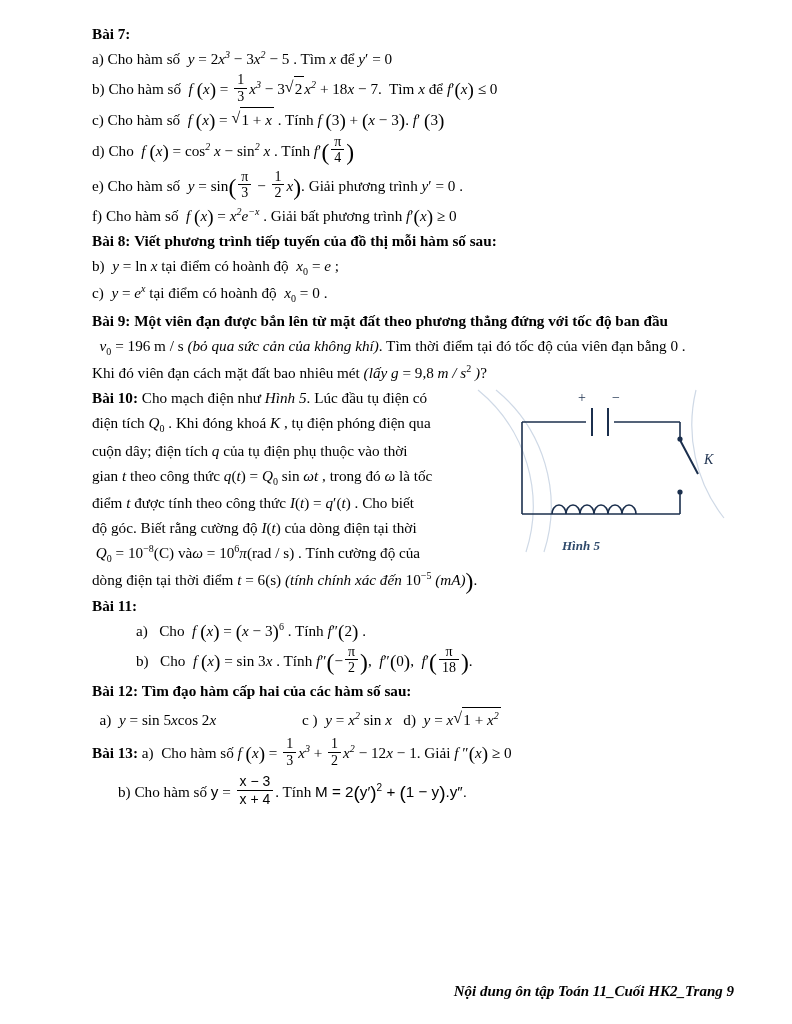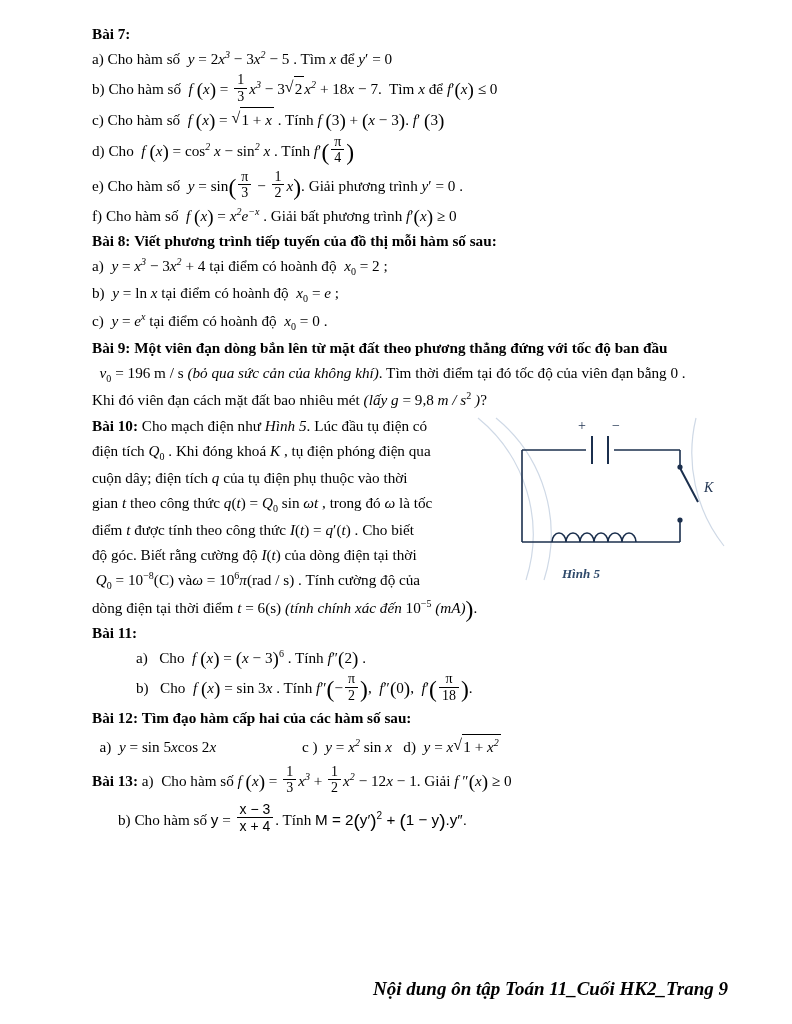--- a/index.html
+++ b/index.html
@@ -101,25 +101,25 @@
     position: absolute;
     bottom: 2px;
     left: 96px;
     font-style: italic;
     font-weight: bold;
     font-size: 13px;
     color: #2f4a6b;
   }
   .footer {
     position: absolute;
-    right: 64px;
+    right: 58px;
     bottom: 24px;
     font-style: italic;
     font-weight: bold;
-    font-size: 19px;
+    font-size: 15px;
   }
   .row12 {
     display: flex;
     align-items: flex-end;
   }
   .row12 > div { white-space: nowrap; }
   .c1 { width: 210px; }
   .c2 { width: 190px; }
   .c3 { flex: 1; }
   .gap4 { margin-top: 5px; }
@@ -153,35 +153,32 @@
 
   <div class="blk">
     f) Cho hàm số&nbsp; <var>f</var> <span class="pmid">(</span><var>x</var><span class="pmid">)</span> <span class="mo">=</span> <var>x</var><span class="supi">2</span><var>e</var><span class="supi">−<var>x</var></span> . Giải bất phương trình <var>f</var><span class="mo">′</span><span class="pmid">(</span><var>x</var><span class="pmid">)</span> <span class="mo">≥</span> <span class="mn">0</span>
   </div>
 
   <div class="blk">
     <span class="bold">Bài 8:</span>
     <span class="bold">Viết phương trình tiếp tuyến của đồ thị mỗi hàm số sau:</span>
   </div>
 
-  <div class="blk">
-    a)&nbsp; <var>y</var> <span class="mo">=</span> <var>x</var><span class="supi">3</span> <span class="mo">−</span> <span class="mn">3</span><var>x</var><span class="supi">2</span> <span class="mo">+</span> <span class="mn">4</span> tại điểm có hoành độ&nbsp; <var>x</var><span class="sub">0</span> <span class="mo">=</span> <span class="mn">2</span> ;
-  </div>
 
   <div class="blk">
     b)&nbsp; <var>y</var> <span class="mo">=</span> ln <var>x</var> tại điểm có hoành độ&nbsp; <var>x</var><span class="sub">0</span> <span class="mo">=</span> <var>e</var> ;
   </div>
 
   <div class="blk">
     c)&nbsp; <var>y</var> <span class="mo">=</span> <var>e</var><span class="supi">x</span> tại điểm có hoành độ&nbsp; <var>x</var><span class="sub">0</span> <span class="mo">=</span> <span class="mn">0</span> .
   </div>
 
   <div class="blk">
     <span class="bold">Bài 9:</span>
-    <span class="bold">Một viên đạn dòng bắn lên từ mặt đất theo phương thẳng đứng với tốc độ ban đầu</span>
+    <span class="bold">Một viên đạn được bắn lên từ mặt đất theo phương thẳng đứng với tốc độ ban đầu</span>
   </div>
 
   <div class="blk">
     &nbsp;&nbsp;<var>v</var><span class="sub">0</span> <span class="mo">=</span> <span class="mn">196</span> m / s <span class="ital">(bỏ qua sức cản của không khí)</span>. Tìm thời điểm tại đó tốc độ của viên đạn bằng <span class="mn">0</span> .
   </div>
 
   <div class="blk">
     Khi đó viên đạn cách mặt đất bao nhiêu mét <span class="ital">(lấy <var>g</var> <span class="mo">=</span> <span class="mn">9,8</span> m / s<span class="sup">2</span> )</span>?
   </div>
 

